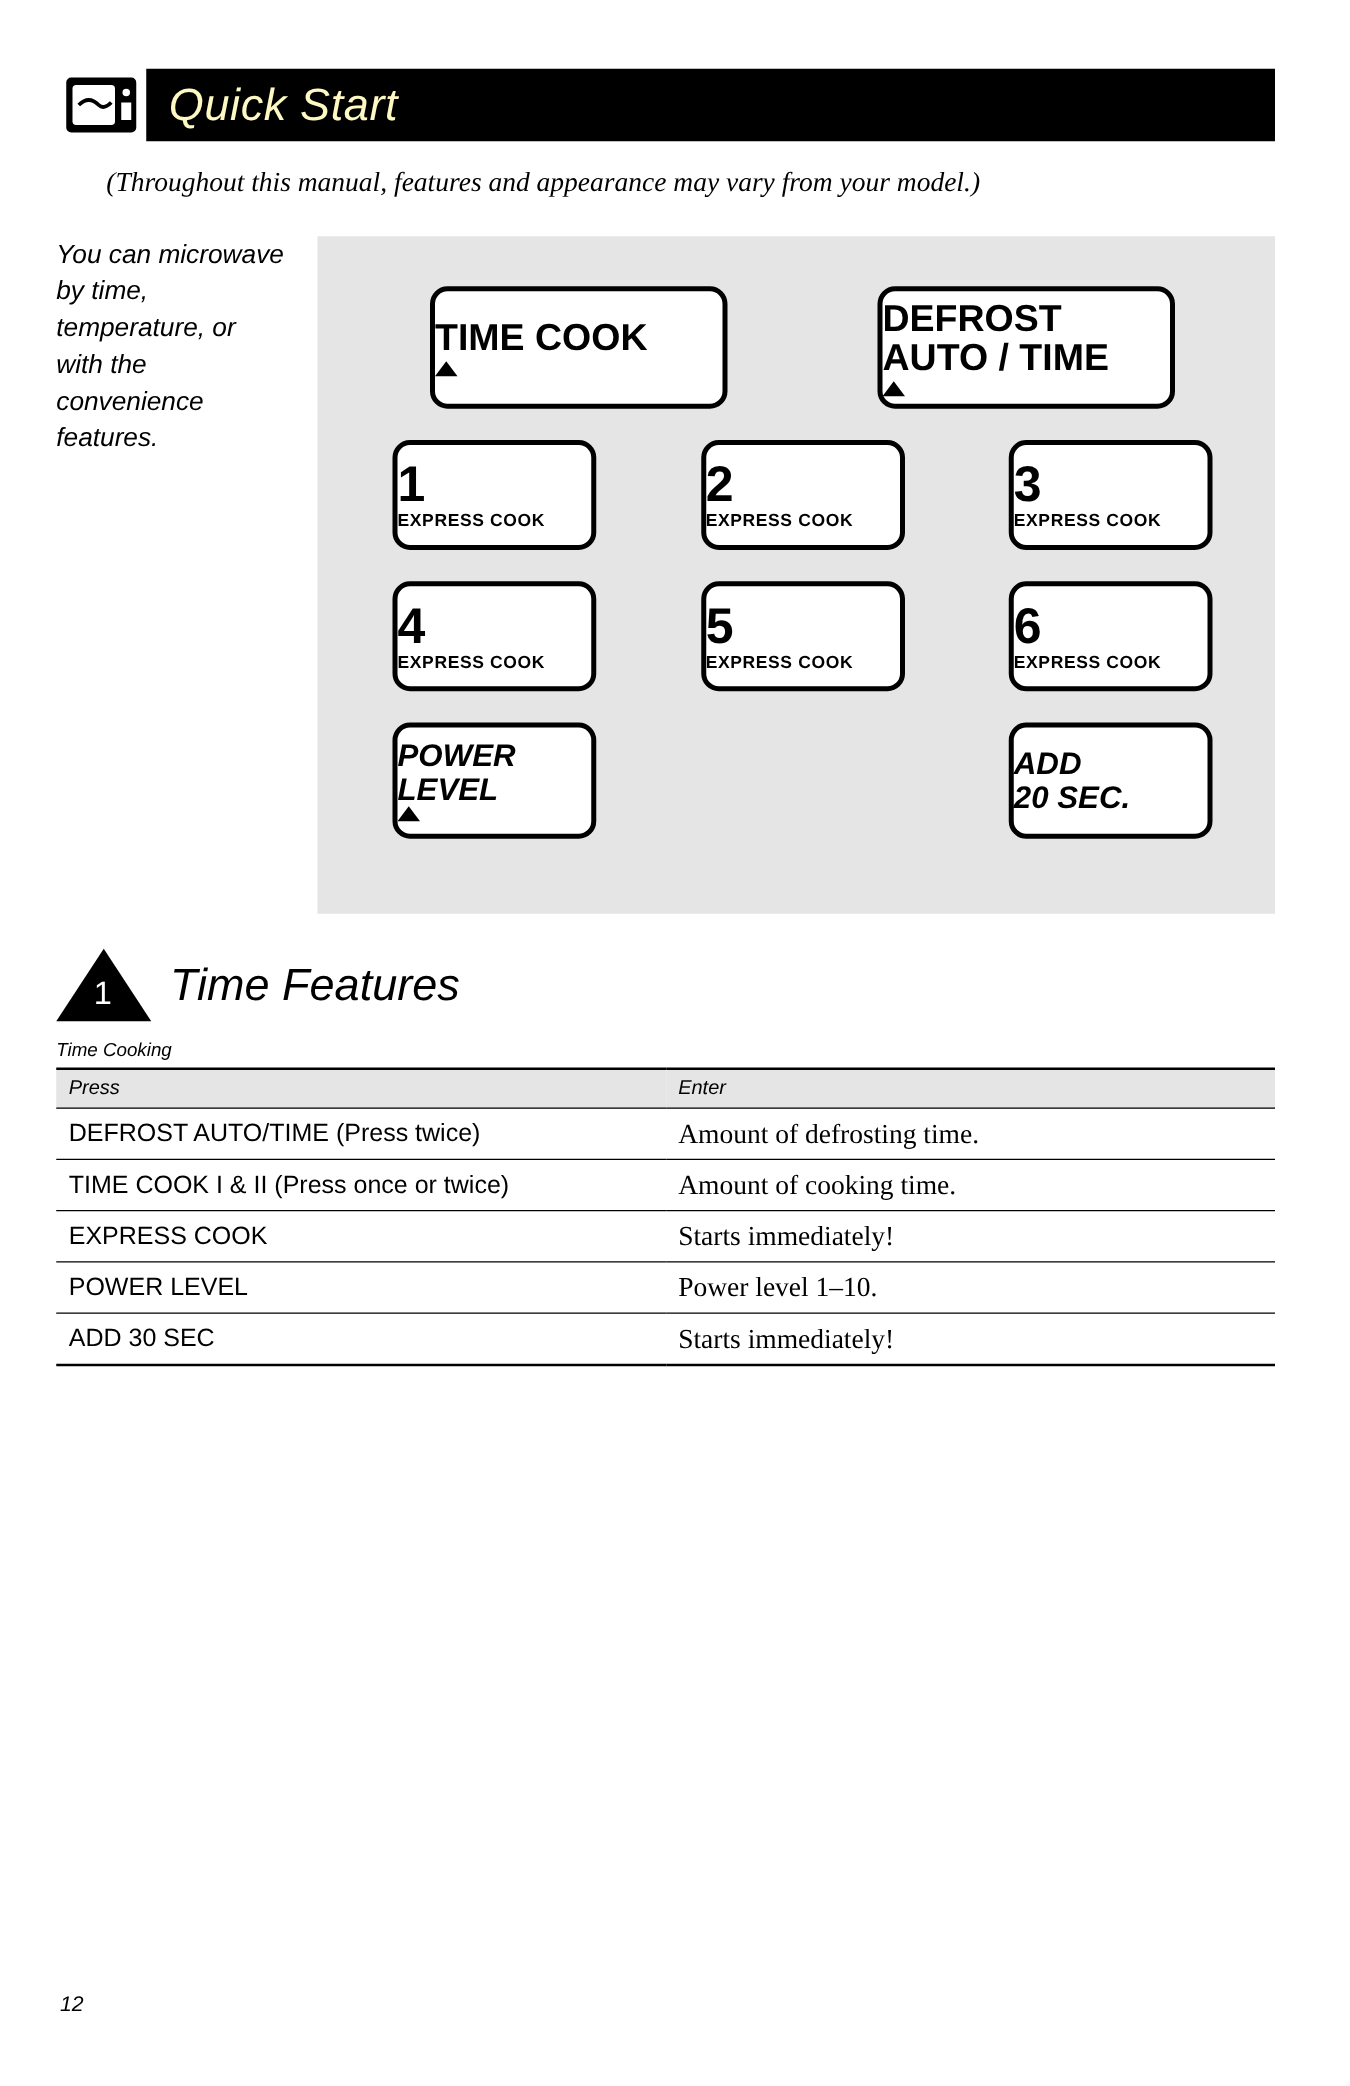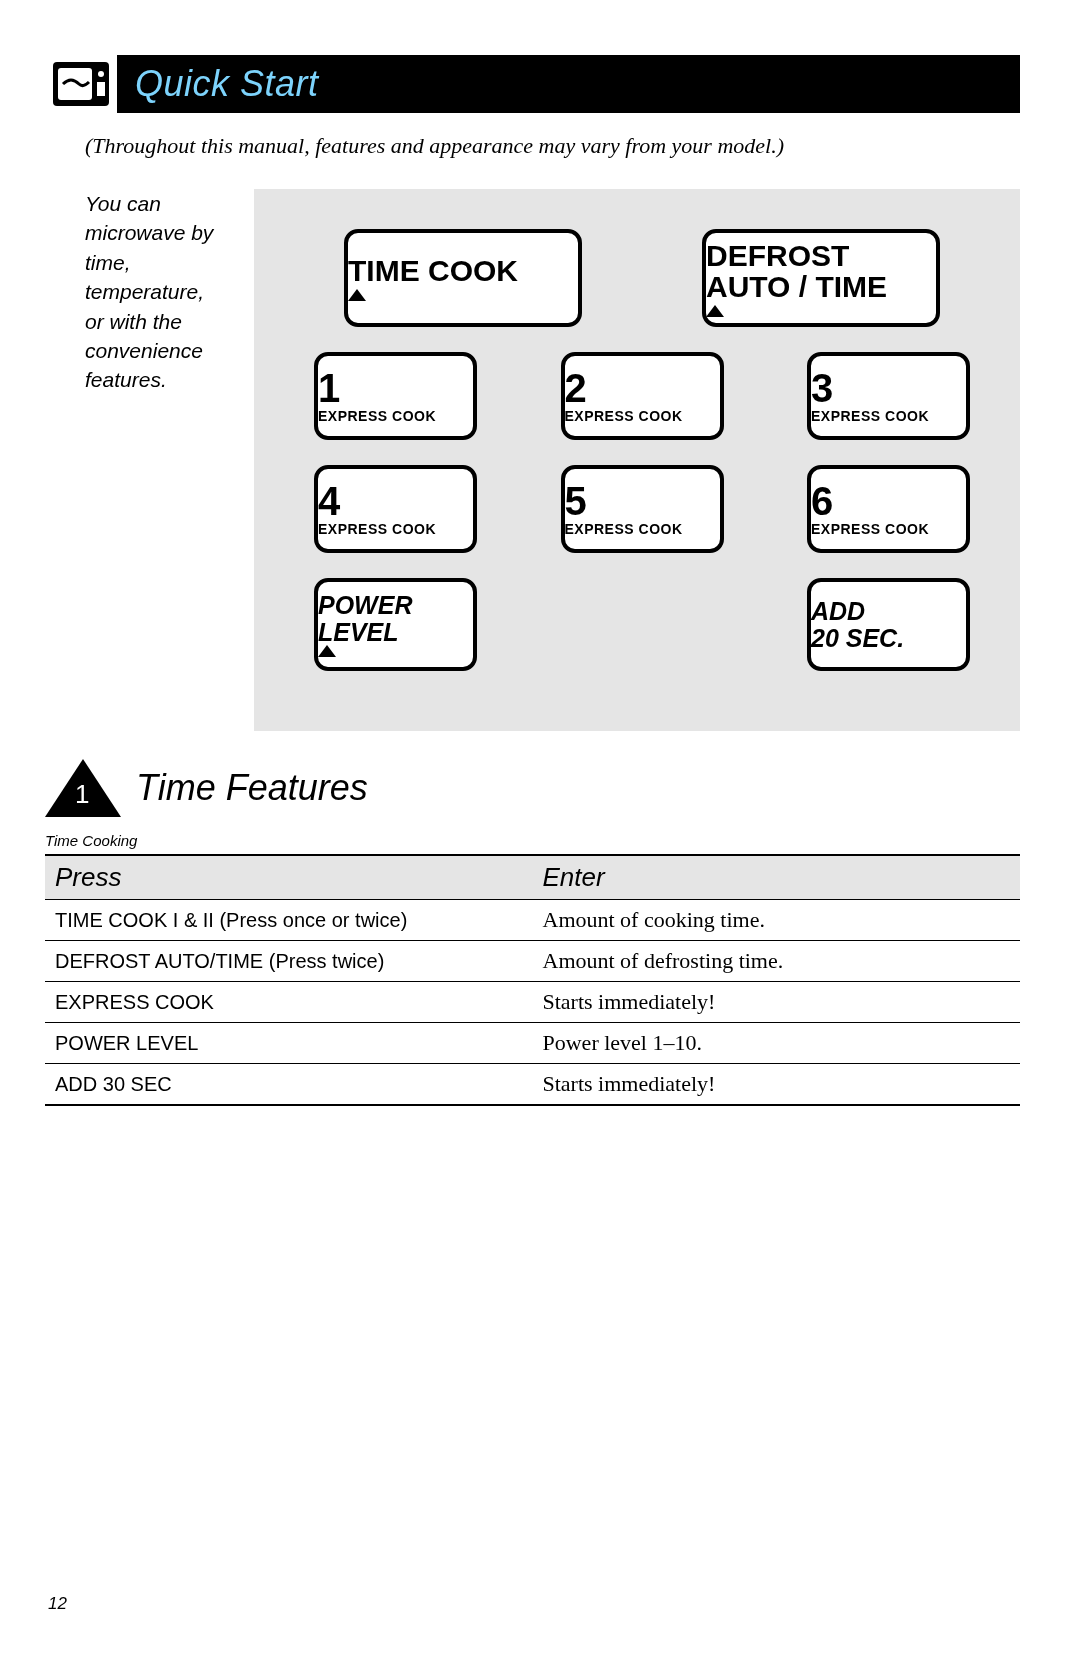--- a/index.html
+++ b/index.html
@@ -28,21 +28,21 @@
     align-items: center;
     justify-content: center;
   }
   .header-icon svg {
     width: 60px;
     height: 48px;
   }
   .header-title {
     flex: 1;
     background: #000;
-    color: #7dd3fc;
+    color: #fef9c3;
     font-style: italic;
     font-family: Arial, Helvetica, sans-serif;
     font-size: 36px;
     display: flex;
     align-items: center;
     padding-left: 18px;
     letter-spacing: 0.5px;
   }
   .main-title {
     font-style: italic;
@@ -53,21 +53,20 @@
   }
   .sub-note {
     font-style: italic;
     font-size: 22px;
     margin: 0 0 30px 40px;
     font-family: Georgia, serif;
   }
   .content-row {
     display: flex;
     gap: 26px;
-    margin-left: 40px;
   }
   .side-text {
     width: 200px;
     font-style: italic;
     font-size: 21px;
     font-family: Arial, Helvetica, sans-serif;
     line-height: 1.4;
   }
   .panel {
     flex: 1;
@@ -177,21 +176,21 @@
     width: 100%;
     border-collapse: collapse;
   }
   thead tr {
     background: #e5e5e5;
   }
   th {
     text-align: left;
     font-style: italic;
     font-weight: normal;
-    font-size: 26px;
+    font-size: 16px;
     padding: 6px 10px;
     border-top: 2px solid #000;
     border-bottom: 1px solid #000;
     font-family: Arial, Helvetica, sans-serif;
     width: 50%;
   }
   td {
     padding: 7px 10px;
     border-bottom: 1px solid #000;
     font-size: 22px;
@@ -305,26 +304,26 @@
   <div class="table-title">Time Cooking</div>
   <table>
     <thead>
       <tr>
         <th>Press</th>
         <th>Enter</th>
       </tr>
     </thead>
     <tbody>
       <tr>
+        <td class="press">DEFROST AUTO/TIME (Press twice)</td>
+        <td class="enter">Amount of defrosting time.</td>
+      </tr>
+      <tr>
         <td class="press">TIME COOK I &amp; II (Press once or twice)</td>
         <td class="enter">Amount of cooking time.</td>
-      </tr>
-      <tr>
-        <td class="press">DEFROST AUTO/TIME (Press twice)</td>
-        <td class="enter">Amount of defrosting time.</td>
       </tr>
       <tr>
         <td class="press">EXPRESS COOK</td>
         <td class="enter">Starts immediately!</td>
       </tr>
       <tr>
         <td class="press">POWER LEVEL</td>
         <td class="enter">Power level 1–10.</td>
       </tr>
       <tr>

